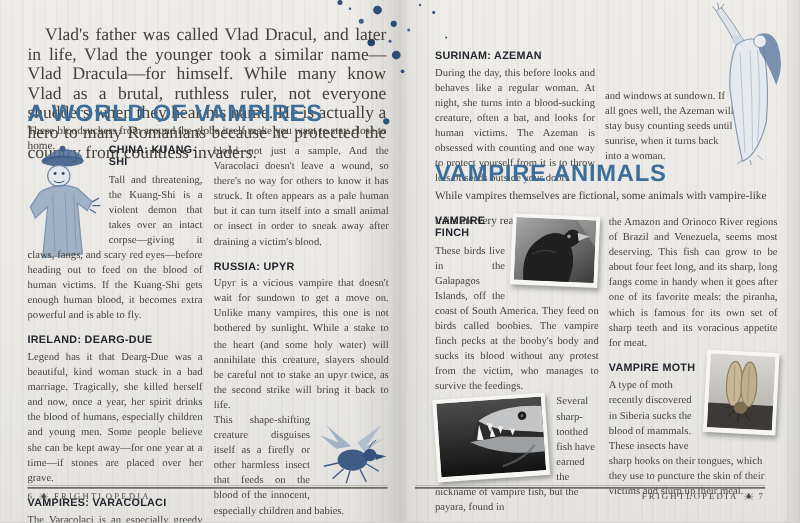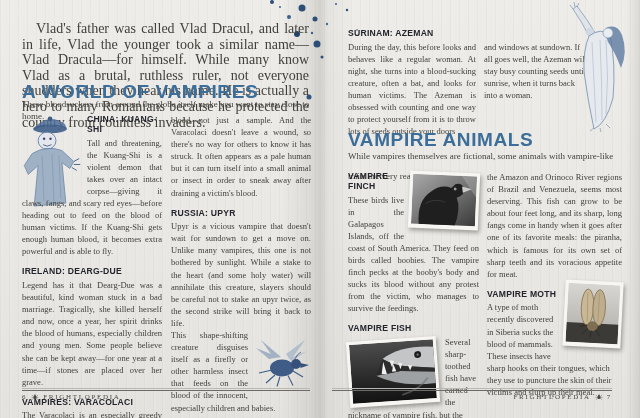--- a/index.html
+++ b/index.html
@@ -29,21 +29,21 @@
   .lp-h1 { position:absolute; left:22px; top:81px; }
   .lp-secintro { position:absolute; left:22px; top:98px; width:289px; font-size:9px; line-height:12px; color:#45423c; }
   .lp-cols { position:absolute; left:22px; top:114px; width:289px; display:flex; gap:9px; }
   .lp-cols .col { width:140px; }
 
   .kuang-float { float:left; width:60px; height:72px; margin-right:5px; overflow:visible; }
   .kuang-float svg { display:block; width:60px; height:95px; }
   .bug-float { float:right; width:58px; height:54px; margin:6px 0 2px 5px; }
   .bug-float svg { display:block; width:58px; height:54px; }
 
-  .rp-azeman { position:absolute; left:28px; top:28px; width:254px; display:flex; gap:8px; }
+  .rp-azeman { position:absolute; left:28px; top:39px; width:254px; display:flex; gap:8px;align-items:center; }
   .rp-azeman .ac1 { width:128px; }
   .rp-azeman .ac2 { width:106px; padding-top:13px; }
   .ghost { position:absolute; left:236px; top:2px; width:86px; height:130px; }
   .ghost svg { width:86px; height:130px; }
 
   .rp-h1 { position:absolute; left:28px; top:129px; }
   .rp-secintro { position:absolute; left:28px; top:146px; width:272px; font-size:9px; line-height:20px; color:#45423c; }
   .rp-cols { position:absolute; left:28px; top:171px; width:274px; display:flex; gap:8px; }
   .rp-cols .acol1 { width:131px; }
   .rp-cols .acol2 { width:135px; }
@@ -189,21 +189,20 @@
             <path d="M50 0 L66 0 66 22 Z" fill="#d9d9d9" opacity=".28"></path>
             <path d="M8 52 Q5 28 19 18 Q29 9 40 13 L44 9 Q51 7 53 13 Q55 19 46 23 Q51 34 45 52 Z" fill="#1f1f1f"></path>
             <circle cx="44" cy="14" r="1.5" fill="#9c9c9c"></circle>
             <path d="M51 11 l10 2.5 -9 4 Z" fill="#cacaca"></path>
             <path d="M14 30 Q24 24 34 28" stroke="#3a3a3a" stroke-width="1" fill="none"></path>
           </svg>
         </div>
         <h4 class="entry-title first">VAMPIRE FINCH</h4>
         <p class="body-txt">These birds live in the Galapagos Islands, off the coast of South America. They feed on birds called boobies. The vampire finch pecks at the booby's body and sucks its blood without any protest from the victim, who manages to survive the feedings.</p>
 
-        <h4 class="entry-title">VAMPIRE FISH</h4>
         <div class="photo ph-fish">
           <svg viewBox="0 0 88 62">
             <defs>
                 <linearGradient id="fb" x1="0" y1="0" x2="0" y2="1">
               <stop offset="0" stop-color="#4c4c4c"></stop>
                   <stop offset="1" stop-color="#121212"></stop>
             </linearGradient>
               </defs>
             <rect width="88" height="62" fill="url(#fb)"></rect>
             <path d="M88 8 Q54 4 34 17 Q45 24 56 26 L88 30 Z" fill="#c3c5c7"></path>

